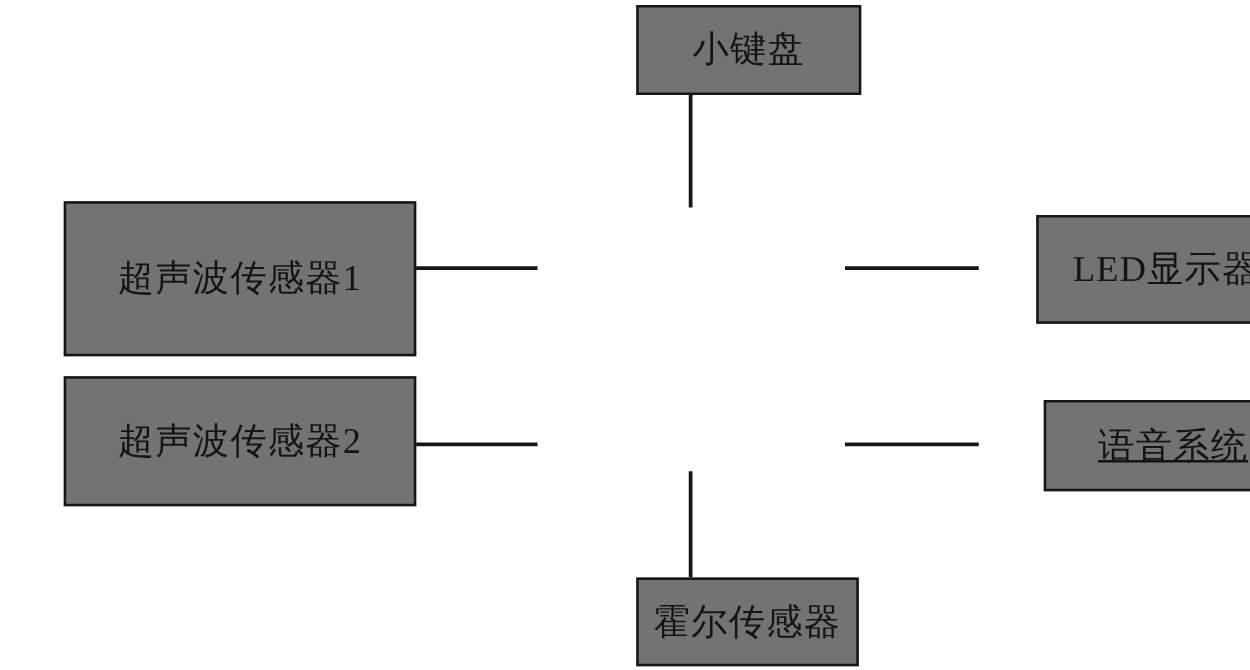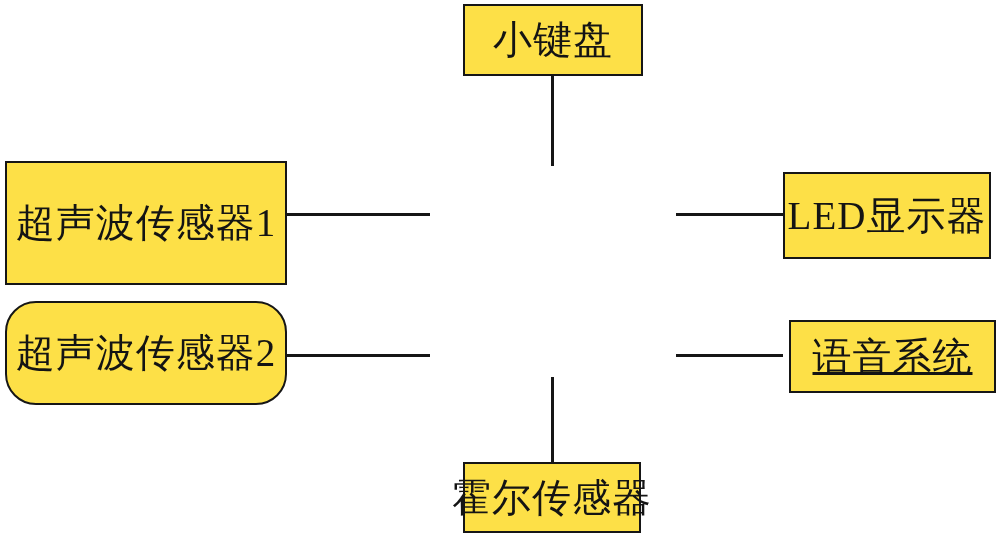--- a/index.html
+++ b/index.html
@@ -11,41 +11,42 @@
     position: relative;
     width: 1000px;
     height: 536px;
     background: #ffffff;
     font-family: "Liberation Serif", "DejaVu Serif", serif;
     overflow: hidden;
   }
   .node {
     position: absolute;
     border: 2px solid #161616;
-    background: #fde047;
+    background: #737373;
     display: flex;
     align-items: center;
     justify-content: center;
     box-sizing: border-box;
     color: #141414;
-    font-size: 39px;
+    font-size: 29px;
     letter-spacing: 1px;
     white-space: nowrap;
     z-index: 2;
+    margin-left: 46px;
   }
   .connector {
     position: absolute;
     background: #161616;
     z-index: 1;
   }
   
   .node-keypad      { left: 463px; top: 4px;   width: 180px; height: 72px; }
   .node-controller  { left: 430px; top: 166px; width: 246px; height: 211px; }
   .node-ultrasonic1 { left: 5px;   top: 161px; width: 282px; height: 124px; }
-  .node-ultrasonic2 { left: 5px;   top: 301px; width: 282px; height: 104px; border-radius: 31px; }
+  .node-ultrasonic2 { left: 5px;   top: 301px; width: 282px; height: 104px; }
   .node-led         { left: 783px; top: 172px; width: 208px; height: 87px; }
   .node-voice       { left: 789px; top: 320px; width: 207px; height: 73px; text-decoration: underline; }
   .node-hall        { left: 463px; top: 462px; width: 178px; height: 71px; }
   
   .conn-keypad-controller      { left: 551px; top: 76px;  width: 3px;   height: 90px; }
   .conn-controller-hall        { left: 551px; top: 377px; width: 3px;   height: 85px; }
   .conn-ultrasonic1-controller { left: 287px; top: 213px; width: 143px; height: 3px; }
   .conn-ultrasonic2-controller { left: 287px; top: 354px; width: 143px; height: 3px; }
   .conn-controller-led         { left: 676px; top: 213px; width: 107px; height: 3px; }
   .conn-controller-voice       { left: 676px; top: 354px; width: 107px; height: 3px; }

